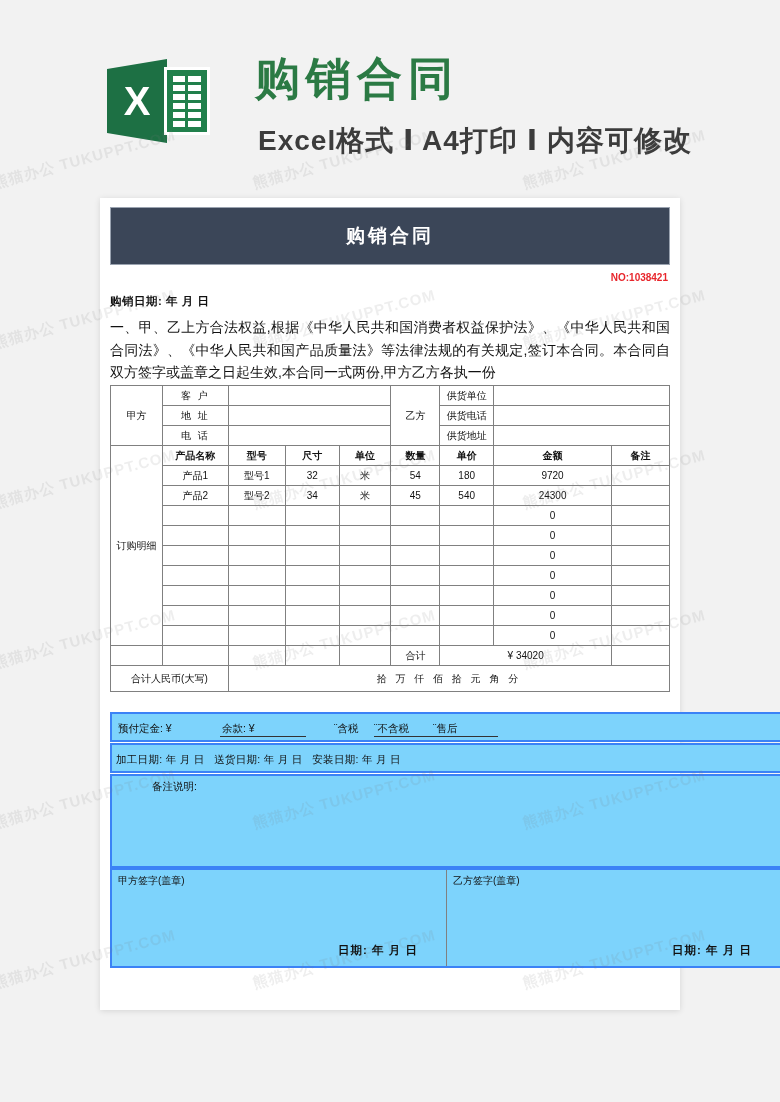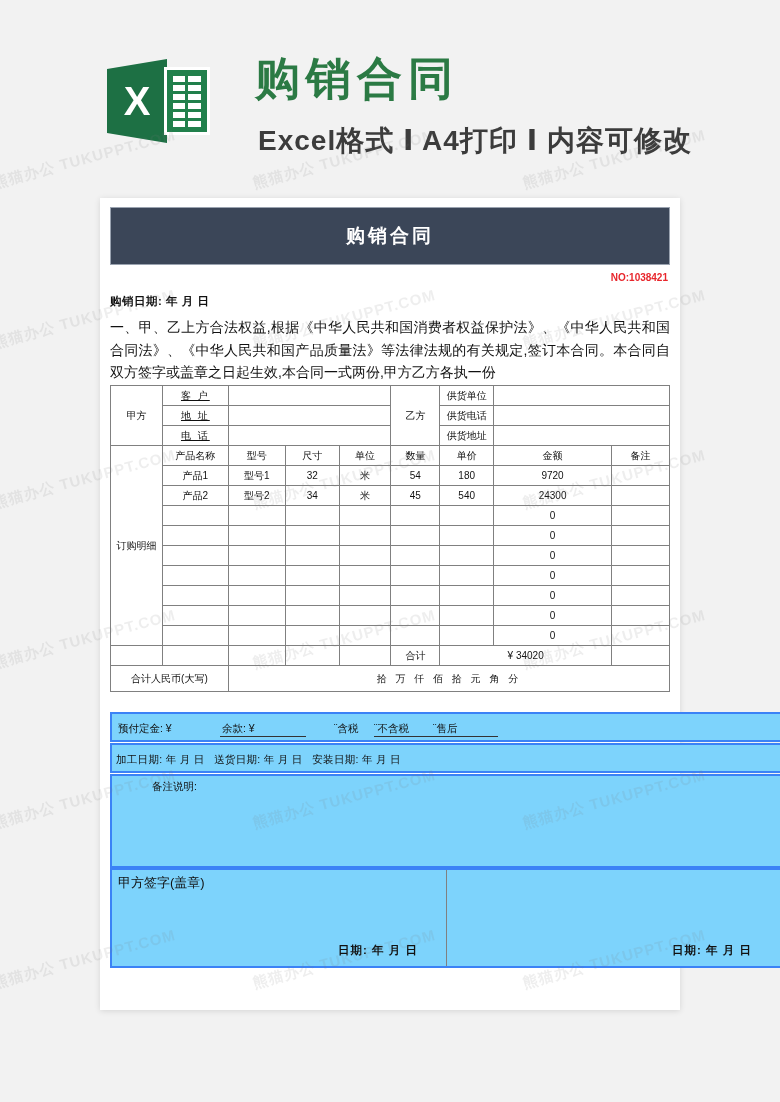--- a/index.html
+++ b/index.html
@@ -84,22 +84,22 @@
   }
   table.grid td {
     border: 1px solid #808080;
     height: 20px;
     padding: 0 3px;
     text-align: center;
     vertical-align: middle;
     background: #ffffff;
   }
   td.sh { background: #ccd5e2; font-weight: 400; }
-  td.hdr { background: #ccd5e2; font-weight: 400; font-size: 10px; }
-  td.lbl { background: #ffffff; letter-spacing: 2px; text-decoration: underline; }
+  td.hdr { background: #ccd5e2; font-weight: 700; font-size: 10px; }
+  td.lbl { background: #ffffff; letter-spacing: 2px; }
   td.blank { background: #ffffff; }
 
   .sp { letter-spacing: 3px; }
 
   
   .block {
     position: absolute; left: 10px; width: 672px;
     border: 2px solid #3b82f6;
     background: #7dd3fc;
     font-size: 10.5px; color: #111;
@@ -111,21 +111,21 @@
 
   .date2-block { top: 545px; height: 30px; }
   .date2-inner { padding: 8px 0 0 4px; letter-spacing: 0.3px; }
 
   .notes-block { top: 576px; height: 94px; padding: 3px 4px 0 4px; line-height: 1.45; }
   .notes-block .nrow { display: block; margin-left: 36px; }
 
   .sign-block { top: 670px; height: 100px; padding: 0; display: flex; }
   .sign-half { position: relative; flex: 1 1 50%; height: 100%; padding: 4px 6px; }
   .sign-half + .sign-half { border-left: 1px solid #808080; }
-  .sign-title { font-size: 13px; }
+  .sign-title { font-size: 10px; }
   .sign-date {
     position: absolute; right: 28px; bottom: 8px;
     font-size: 11.5px; font-weight: 700; letter-spacing: 1px;
   }
 </style>
 </head>
 <body>
 
 <div id="root">
 
@@ -341,20 +341,21 @@
     <div class="block notes-block">
       <span class="nrow">备注说明:</span>
     </div>
 
     <div class="block sign-block">
       <div class="sign-half">
         <div class="sign-title">甲方签字(盖章)</div>
         <div class="sign-date">日期:  年  月  日</div>
       </div>
       <div class="sign-half">
+        <div class="sign-title">乙方签字(盖章)</div>
         <div class="sign-date">日期:  年  月  日</div>
       </div>
     </div>
 
   </div>
 
   <div class="wm-layer">
     <div class="wm" style="left:-10px;  top:150px">熊猫办公 TUKUPPT.COM</div>
     <div class="wm" style="left:250px;  top:150px">熊猫办公 TUKUPPT.COM</div>
     <div class="wm" style="left:520px;  top:150px">熊猫办公 TUKUPPT.COM</div>

